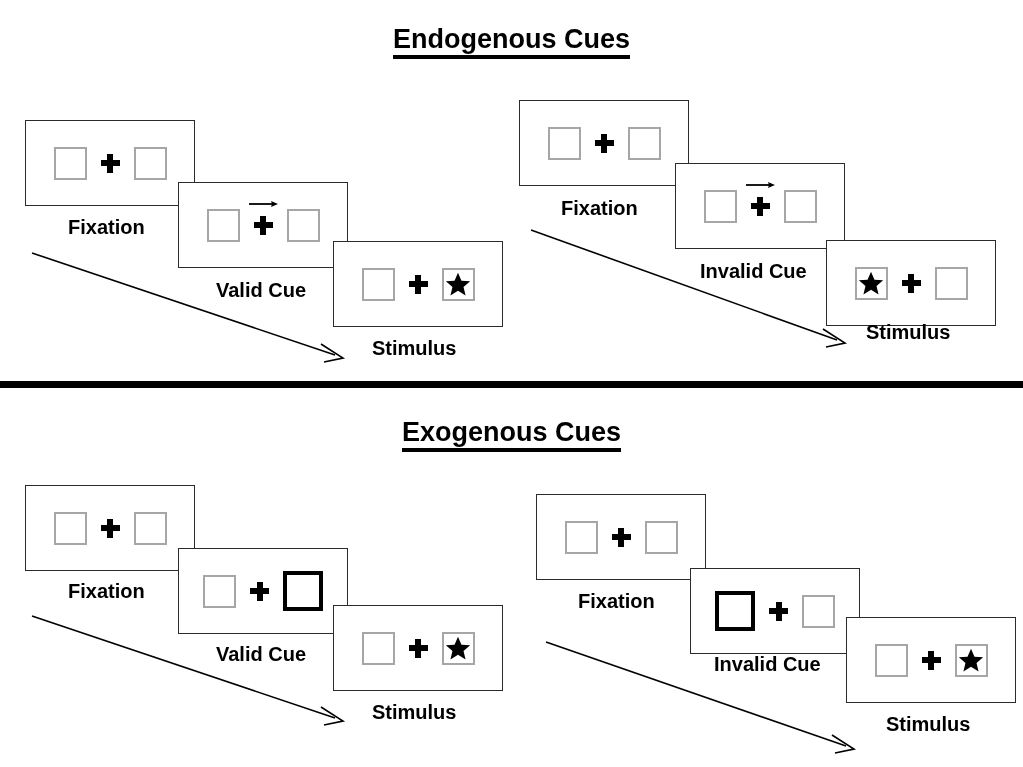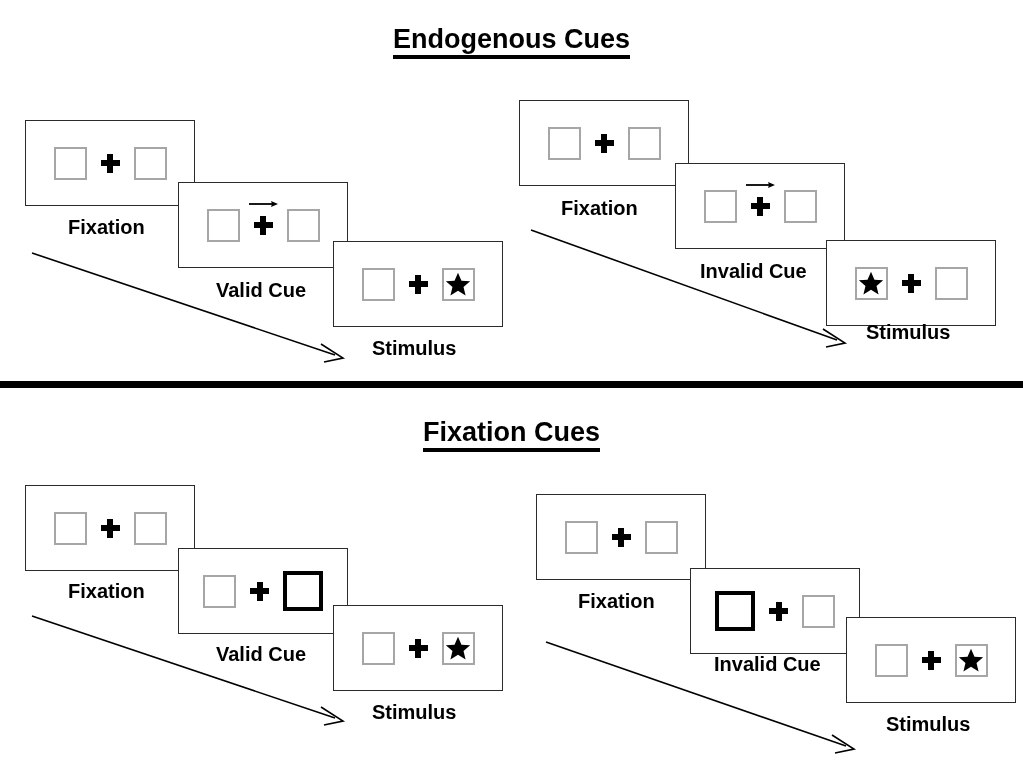--- a/index.html
+++ b/index.html
@@ -210,21 +210,21 @@
   <div class="stage-label" style="left:866px;top:321px;">Stimulus</div>
 
   <svg class="flow-arrow" style="left:525px;top:222px;width:330px;height:135px;" viewBox="0 0 330 135">
     <line x1="6" y1="8" x2="312" y2="118" stroke="#000" stroke-width="1.6"></line>
     <polyline points="298,107 320,121 301,125" fill="none" stroke="#000" stroke-width="1.6"></polyline>
   </svg>
 
   <div class="divider"></div>
 
   <div class="section-title" id="title-exo">
-    <span>Fixation Cues</span>
+    <span>Exogenous Cues</span>
   </div>
 
   <div class="frame" style="left:25px;top:485px;width:170px;height:86px;">
     <div class="frame-inner">
       <div class="box"></div>
       <div class="plus-slot">
         <div class="plus"></div>
       </div>
       <div class="box"></div>
     </div>

